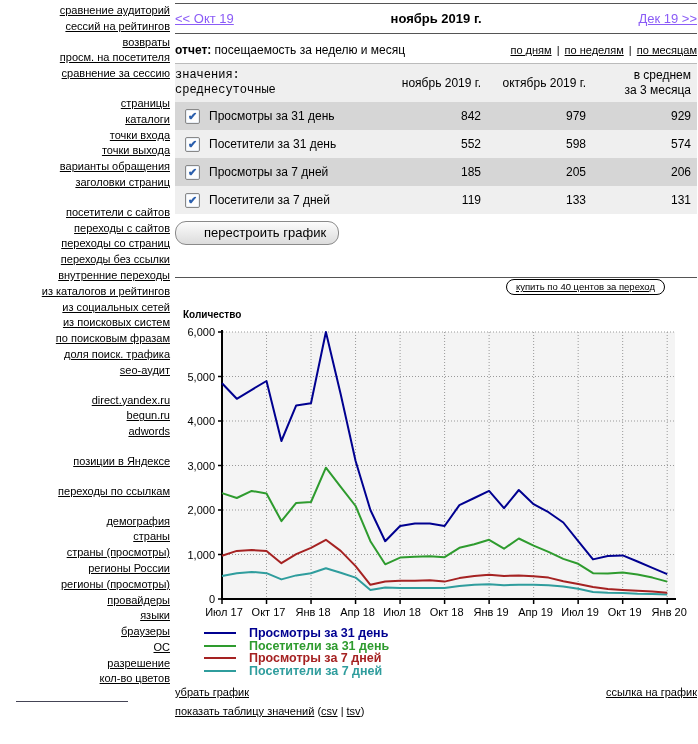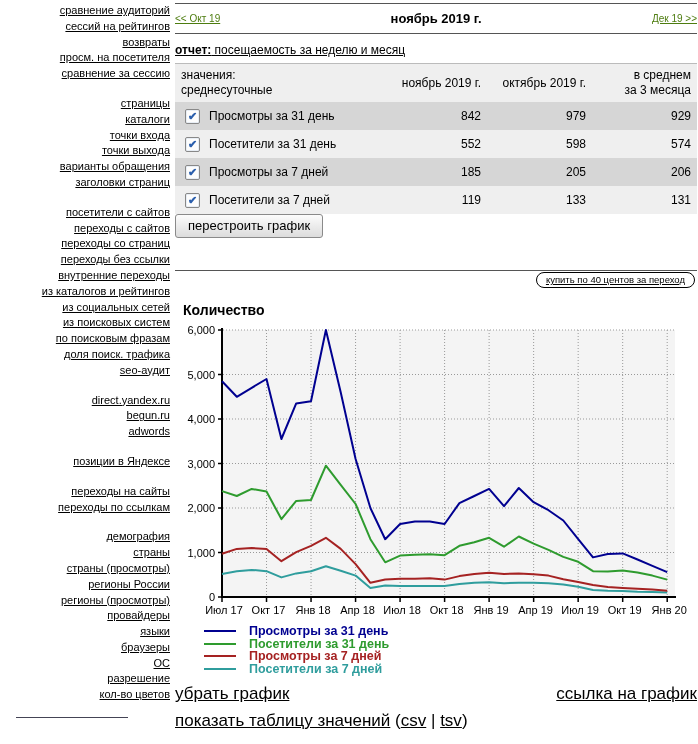--- a/index.html
+++ b/index.html
@@ -10,59 +10,59 @@
   #sidebar{position:absolute;left:0;top:0;width:170px;padding:3px 0 0 16px;box-sizing:border-box;text-align:right;}
   .side-group{margin-bottom:14px;}
   .side-group a{display:block;font-size:11px;line-height:15.8px;color:#000;text-decoration:underline;white-space:nowrap;}
   #side-bottom-line{margin-top:11px;width:112px;border-top:1px solid #445;}
 
   
   #content{position:absolute;left:175px;top:0;width:522px;}
   .hrule{border-top:1px solid #555;height:0;}
   #rule-top{margin-top:3px;}
   #date-nav{display:flex;align-items:center;height:29px;}
-  #date-nav a{font-size:10px;color:#4d7c0f;text-decoration:underline;}
+  #date-nav a{font-size:13px;color:#8b5cf6;text-decoration:underline;}
   #date-nav .cur{flex:1;text-align:center;font-size:13px;font-weight:bold;}
 
   #report-row{display:flex;align-items:baseline;margin:9px 0 6px 0;}
-  #report-row .rep{font-size:12px;flex:1;text-decoration:underline;}
+  #report-row .rep{font-size:12px;flex:1;}
   #report-row .rep b{font-weight:bold;}
   #view-links{font-size:11px;white-space:nowrap;}
   #view-links a{color:#000;text-decoration:underline;}
   #view-links .sep{color:#000;padding:0 2px;}
 
   
   #metrics-table{width:100%;border-top:1px solid #bbb;}
   .t-head{display:grid;grid-template-columns:1fr 100px 105px 105px;background:#efefef;font-size:12px;padding:4px 0;}
-  .t-head .c0{padding-left:6px;line-height:15px;}
+  .t-head .c0{line-height:15px;font-family:Liberation Mono, monospace;}
   .t-head .cn{text-align:right;padding-right:6px;align-self:center;line-height:15px;}
   .t-row{display:grid;grid-template-columns:1fr 100px 105px 105px;font-size:12px;height:28px;align-items:center;}
   .t-row:nth-child(odd){background:#d6d6d6;}
   .t-row:nth-child(even){background:#efefef;}
   .t-row .lbl{padding-left:10px;display:flex;align-items:center;gap:9px;}
   .t-row .val{text-align:right;padding-right:6px;}
   .cbx{width:13px;height:13px;background:#fdfdfd;border:1px solid #888;box-shadow:inset 0 0 0 1px #e8eef5;border-radius:2px;display:inline-flex;align-items:center;justify-content:center;font-size:11px;line-height:11px;color:#2b5fad;font-weight:bold;cursor:pointer;}
 
-  #rebuild-btn{font-family:"Liberation Sans",sans-serif;font-size:13px;color:#000;
-    padding:3px 12px 4px 12px;background:linear-gradient(#fcfcfc,#dcdcdc);border:1px solid #8a8a8a;border-radius:3px;cursor:pointer;}
+  #rebuild-btn{margin-top:7px;font-family:"Liberation Sans",sans-serif;font-size:13px;color:#000;
+    padding:3px 12px 4px 28px;background:linear-gradient(#fcfcfc,#dcdcdc);border:1px solid #8a8a8a;border-radius:11px;cursor:pointer;}
 
   #rule-mid{margin-top:32px;}
-  #buy-row{display:flex;justify-content:flex-end;margin-top:1px;padding-right:2px;}
+  #buy-row{display:flex;justify-content:flex-end;margin-top:1px;padding-right:32px;}
   #buy-btn{font-family:"Liberation Sans",sans-serif;font-size:9.5px;background:#fff;border:1px solid #000;border-radius:9px;padding:1px 9px 2px 9px;cursor:pointer;}
   #buy-btn span{text-decoration:underline;}
 
   
-  #chart-title{margin:14px 0 2px 8px;font-size:14px;font-weight:bold;}
+  #chart-title{margin:14px 0 2px 8px;font-size:10px;font-weight:bold;}
   #chart-svg{display:block;}
   #legend{margin:0 0 0 29px;}
   .leg-row{display:flex;align-items:center;height:12.5px;}
   .leg-swatch{width:32px;height:2px;margin-right:13px;}
   .leg-label{font-size:12.5px;font-weight:bold;line-height:12px;white-space:nowrap;}
 
-  #foot{margin-top:9px;font-size:17px;}
+  #foot{margin-top:9px;font-size:11px;}
   #foot a{color:#000;text-decoration:underline;}
   #foot-row1{display:flex;justify-content:space-between;}
   #foot-row2{margin-top:7px;}
 </style>
 </head>
 <body>
 
 <div id="frame">
 
   <div id="sidebar">
@@ -97,21 +97,20 @@
       </div>
       <div class="side-group">
         <a href="#">direct.yandex.ru</a>
         <a href="#">begun.ru</a>
         <a href="#">adwords</a>
       </div>
       <div class="side-group">
         <a href="#">позиции в Яндексе</a>
       </div>
       <div class="side-group">
-        <a href="#">переходы на сайты</a>
         <a href="#">переходы по ссылкам</a>
       </div>
       <div class="side-group">
         <a href="#">демография</a>
         <a href="#">страны</a>
         <a href="#">страны (просмотры)</a>
         <a href="#">регионы России</a>
         <a href="#">регионы (просмотры)</a>
         <a href="#">провайдеры</a>
         <a href="#">языки</a>
@@ -129,20 +128,21 @@
     <div id="date-nav">
       <a href="#">&lt;&lt; Окт 19</a>
       <span class="cur">ноябрь 2019 г.</span>
       <a href="#">Дек 19 &gt;&gt;</a>
     </div>
 
     <div class="hrule"></div>
 
     <div id="report-row">
       <span class="rep"><b>отчет:</b><span> посещаемость за неделю и месяц</span></span>
+      <span id="view-links"><a href="#">по дням</a><span class="sep"> | </span><a href="#">по неделям</a><span class="sep"> | </span><a href="#">по месяцам</a></span>
     </div>
 
     <div id="metrics-table">
       <div class="t-head">
         <div class="c0">
           <div>значения:</div>
           <div>среднесуточные</div>
         </div>
         <div class="cn">ноябрь 2019 г.</div>
         <div class="cn">октябрь 2019 г.</div>

